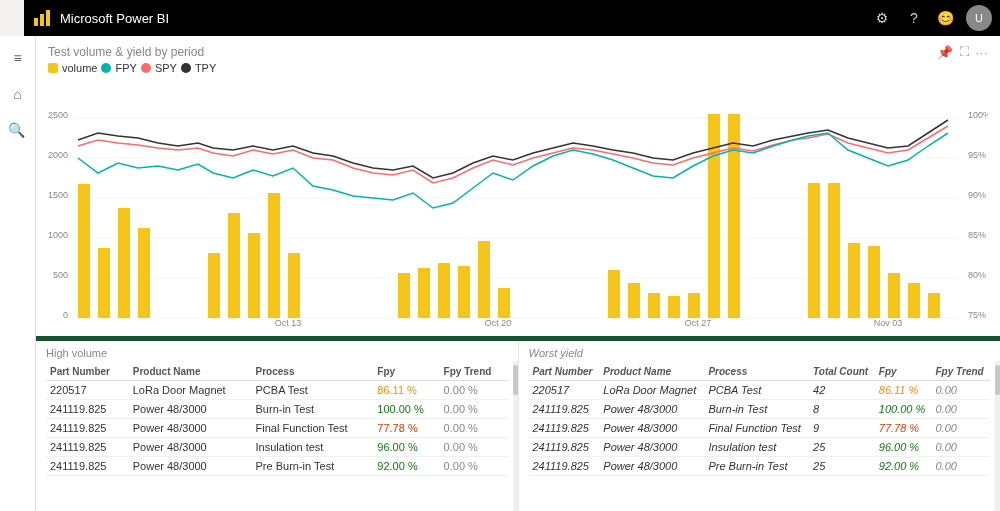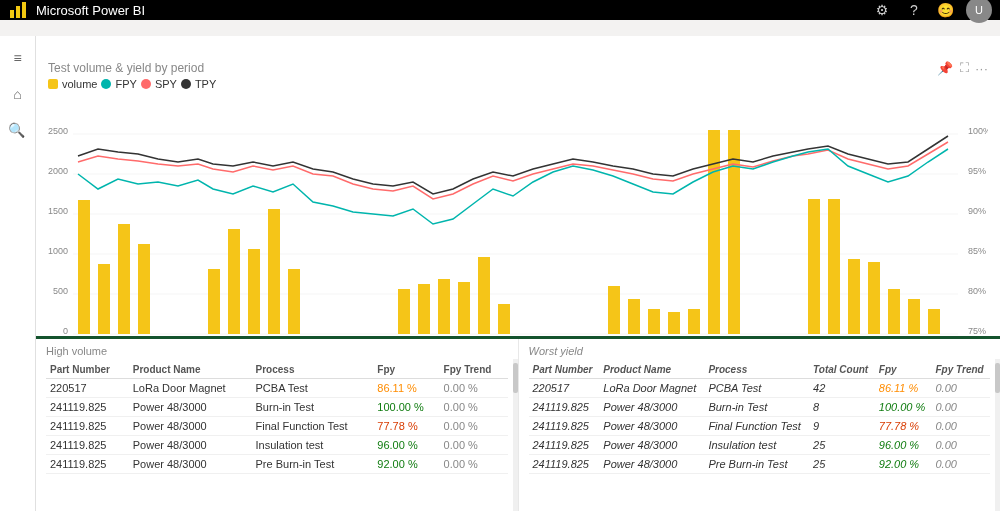--- a/index.html
+++ b/index.html
@@ -1,48 +1,48 @@
 <!DOCTYPE html>
 <html><head>
   <meta charset="utf-8">
   <style>
     * { box-sizing: border-box; margin: 0; padding: 0; }
     body { font-family: 'Segoe UI', Arial, sans-serif; background: #f3f2f1; width: 1000px; height: 511px; overflow: hidden; font-size: 12px; color: #333; }
 
     
-    .topbar { display: flex; align-items: center; background: #000; height: 20px; padding: 0 8px; }
+    .topbar { display: flex; align-items: center; background: #000; height: 36px; padding: 0 8px; margin-left: 24px; }
     .topbar-logo { width: 20px; height: 20px; margin-right: 8px; }
     .topbar-title { color: #fff; font-size: 13px; font-weight: 500; flex: 1; }
     .topbar-icons { display: flex; gap: 8px; align-items: center; }
     .topbar-icon { color: #ccc; font-size: 14px; cursor: pointer; width: 24px; height: 24px; display: flex; align-items: center; justify-content: center; border-radius: 3px; }
     .avatar { width: 26px; height: 26px; border-radius: 50%; background: #888; display: flex; align-items: center; justify-content: center; color: #fff; font-size: 11px; }
 
     
     .sidebar { position: absolute; top: 36px; left: 0; width: 36px; height: 475px; background: #fff; border-right: 1px solid #e0e0e0; display: flex; flex-direction: column; align-items: center; padding-top: 8px; gap: 8px; }
     .sidebar-btn { width: 28px; height: 28px; display: flex; align-items: center; justify-content: center; color: #666; font-size: 14px; cursor: pointer; border-radius: 3px; }
 
     
     .main { position: absolute; top: 36px; left: 36px; right: 0; bottom: 0; background: #fff; overflow: hidden; }
 
     
-    .chart-section { position: absolute; top: 16px; left: 0; right: 0; height: 300px; background: #fff; padding: 8px 12px 4px 12px; }
+    .chart-section { position: absolute; top: 0; left: 0; right: 0; height: 300px; background: #fff; padding: 8px 12px 4px 12px; }
     .chart-header { display: flex; align-items: center; justify-content: space-between; margin-bottom: 2px; }
     .chart-title { color: #888; font-size: 12px; font-weight: 400; }
     .chart-actions { display: flex; gap: 6px; align-items: center; }
     .chart-action-icon { color: #999; font-size: 13px; cursor: pointer; }
     .chart-legend { display: flex; gap: 4px; align-items: center; font-size: 11px; margin-bottom: 4px; }
     .legend-item { display: flex; align-items: center; gap: 4px; }
     .legend-dot { width: 10px; height: 10px; border-radius: 50%; }
 
     
     .chart-container { position: relative; width: 100%; height: 248px; }
     .chart-container svg { width: 100%; height: 100%; }
 
     
-    .tables-section { position: absolute; top: 300px; left: 0; right: 0; bottom: 0; display: flex; background: #fff; border-top: 3px solid #14532d; }
+    .tables-section { position: absolute; top: 300px; left: 0; right: 0; bottom: 0; display: flex; background: #fff; border-top: 5px solid #14532d; }
 
     .table-panel { flex: 1; padding: 6px 10px; overflow: hidden; }
     .table-panel + .table-panel { border-left: 1px solid #e8e8e8; font-style: italic; }
 
     .table-section-title { font-size: 11px; color: #888; margin-bottom: 4px; font-weight: 400; }
 
     .data-table { width: 100%; border-collapse: collapse; font-size: 11px; }
     .data-table th { text-align: left; padding: 3px 4px; color: #555; font-weight: 600; border-bottom: 1px solid #ddd; font-size: 10px; white-space: nowrap; }
     .data-table td { padding: 3px 4px; border-bottom: 1px solid #f0f0f0; white-space: nowrap; }
 

